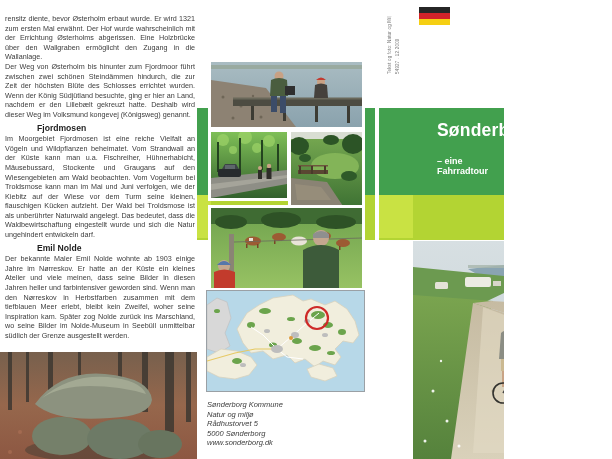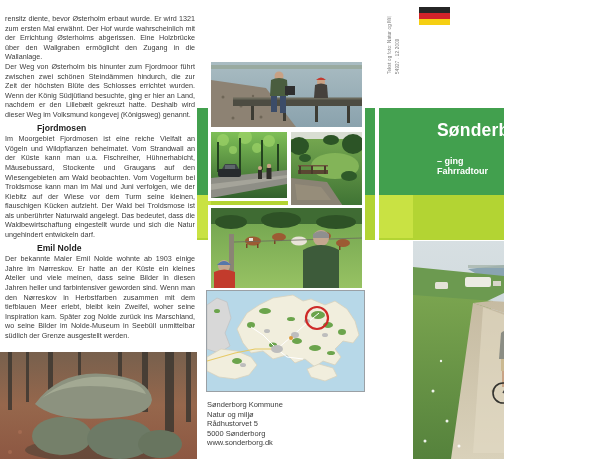--- a/index.html
+++ b/index.html
@@ -13,21 +13,21 @@
   
   .photo{position:absolute;border:3px solid #ffffff;box-sizing:border-box;overflow:hidden;background:#ccc;}
   .photo svg{display:block;}
   
   .band-green{background:#42a04e;}
   .band-lime{background:#b3d433;}
   .band-lime-bright{background:#c9e243;}
   
   .mapframe{border:1px solid #9aa0a5;box-sizing:border-box;background:#b7d8e8;overflow:hidden;}
   
-  .contact{color:#3c3c3c;font-size:7.5px;line-height:9.6px;}
+  .contact{color:#3c3c3c;font-size:7.5px;line-height:9.6px;font-style:italic;}
   
   .title{color:#ffffff;font-weight:bold;font-size:17.5px;letter-spacing:0.2px;}
   .subtitle{color:#ffffff;font-weight:bold;font-size:9px;}
   .logo-text{color:#5a5b5e;font-size:14px;letter-spacing:0.4px;}
   .logo-inf{color:#72bf44;font-size:15px;font-weight:bold;line-height:10px;}
   .vtext{writing-mode:vertical-rl;transform:rotate(180deg);font-size:4.5px;color:#787878;
          letter-spacing:0.2px;height:58px;overflow:hidden;white-space:nowrap;}
   .flag{width:31px;height:18px;display:flex;flex-direction:column;}
   .flag div{flex:1;}
 </style>
@@ -303,21 +303,21 @@
   <div class="abs flag" style="left:419px;top:7px;">
     <div style="background:#262626;"></div>
     <div style="background:#d2232a;"></div>
     <div style="background:#f5cf13;"></div>
   </div>
 
   <div class="abs logo-inf" style="left:569px;top:11px;">∞</div>
   <div class="abs logo-text" style="left:531px;top:26px;">Sønderborg</div>
 
   <div class="abs title" style="left:437px;top:120px;">Sønderborg</div>
-  <div class="abs subtitle" style="left:437px;top:156px;">– ging Fahrradtour</div>
+  <div class="abs subtitle" style="left:437px;top:156px;">– eine Fahrradtour</div>
 
   <div class="abs" style="left:413px;top:241px;width:199px;height:218px;overflow:hidden;">
     <svg width="199" height="218" viewBox="0 0 199 218">
       <defs>
         <linearGradient id="sky" x1="0" y1="0" x2="0" y2="1">
           <stop offset="0" stop-color="#d7dfe2"></stop>
             <stop offset="1" stop-color="#c1ced4"></stop>
           </linearGradient>
         <linearGradient id="grassL" x1="0" y1="0" x2="0" y2="1">
           <stop offset="0" stop-color="#7aa44f"></stop>

